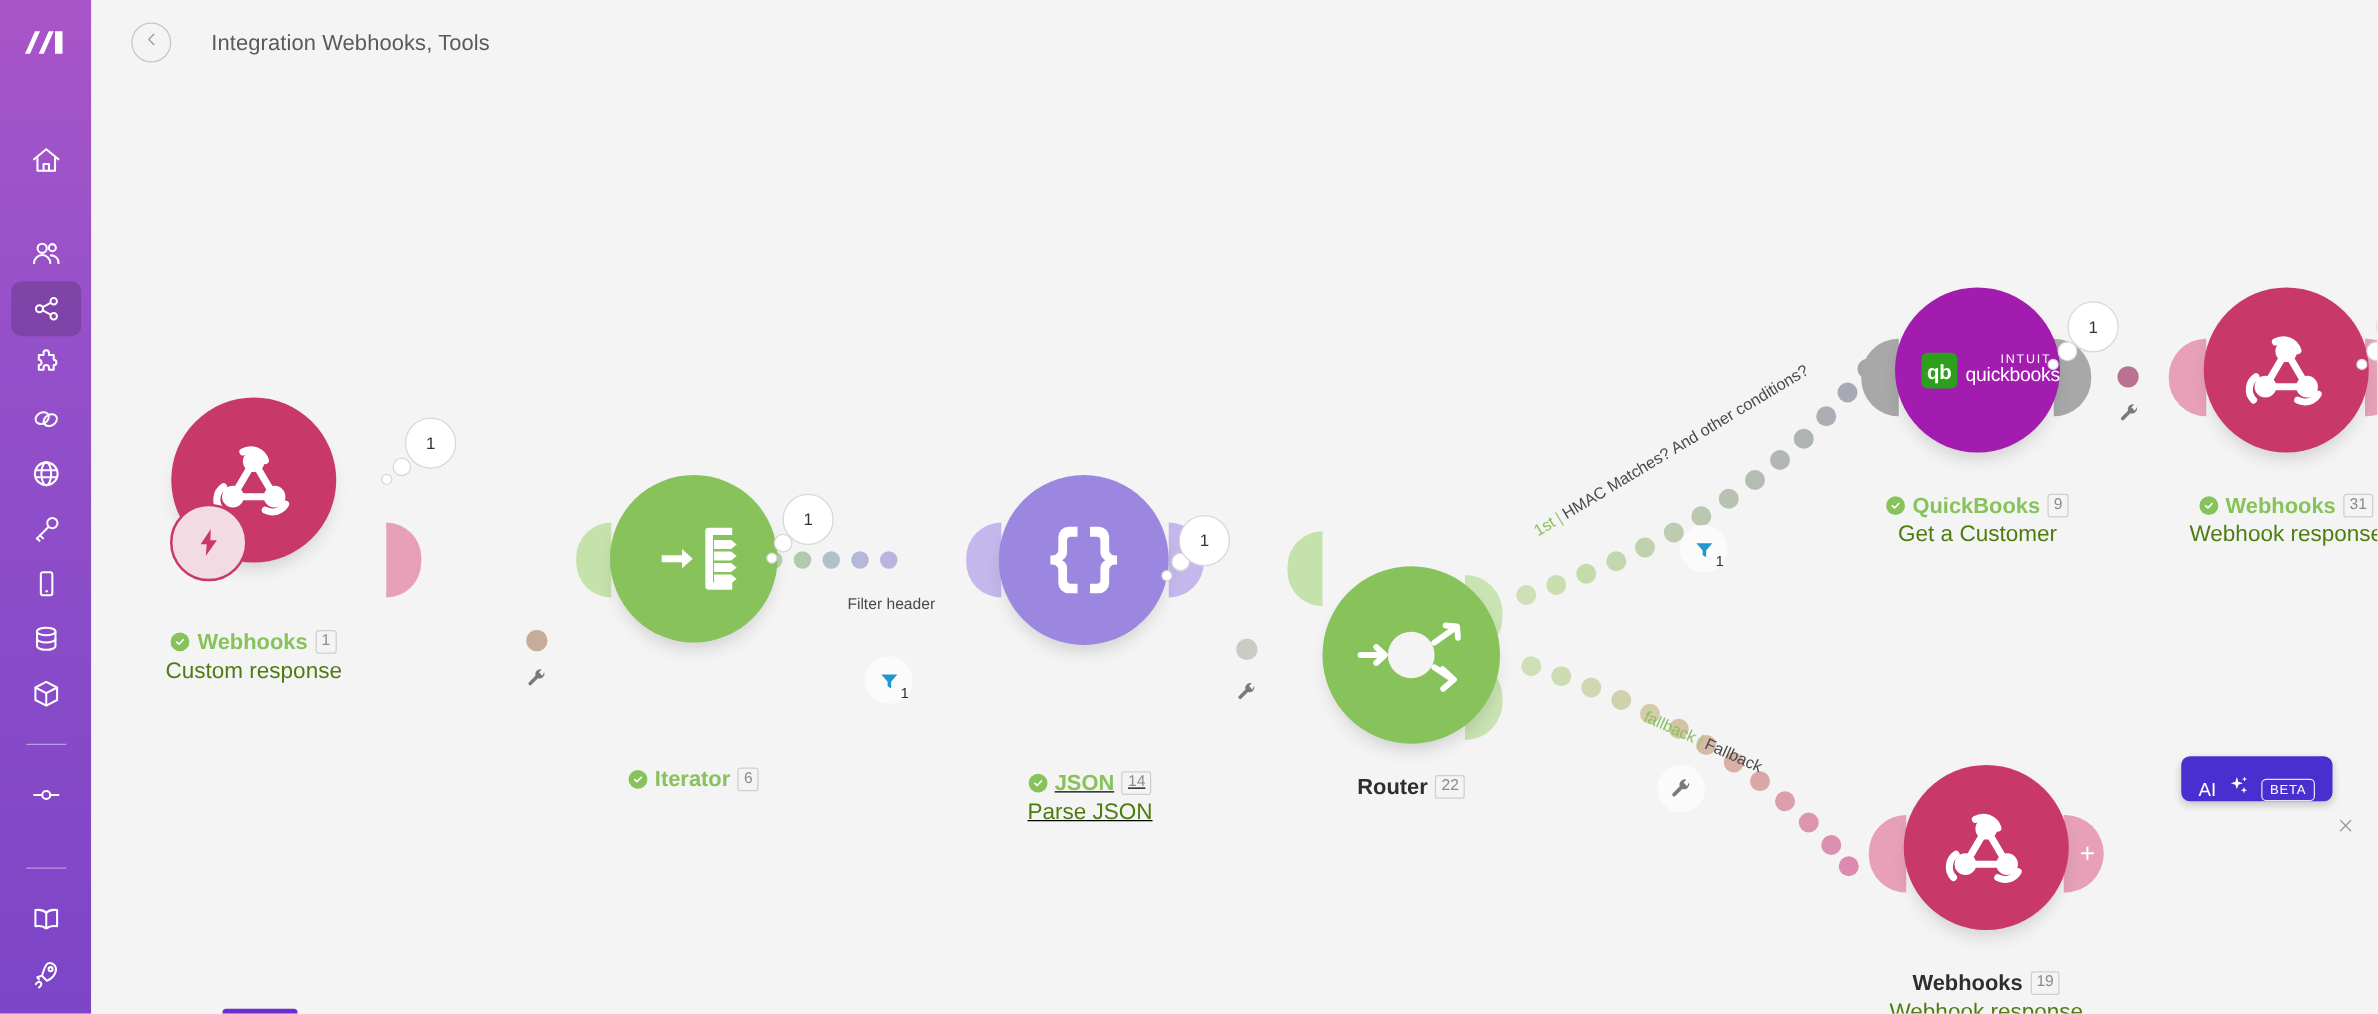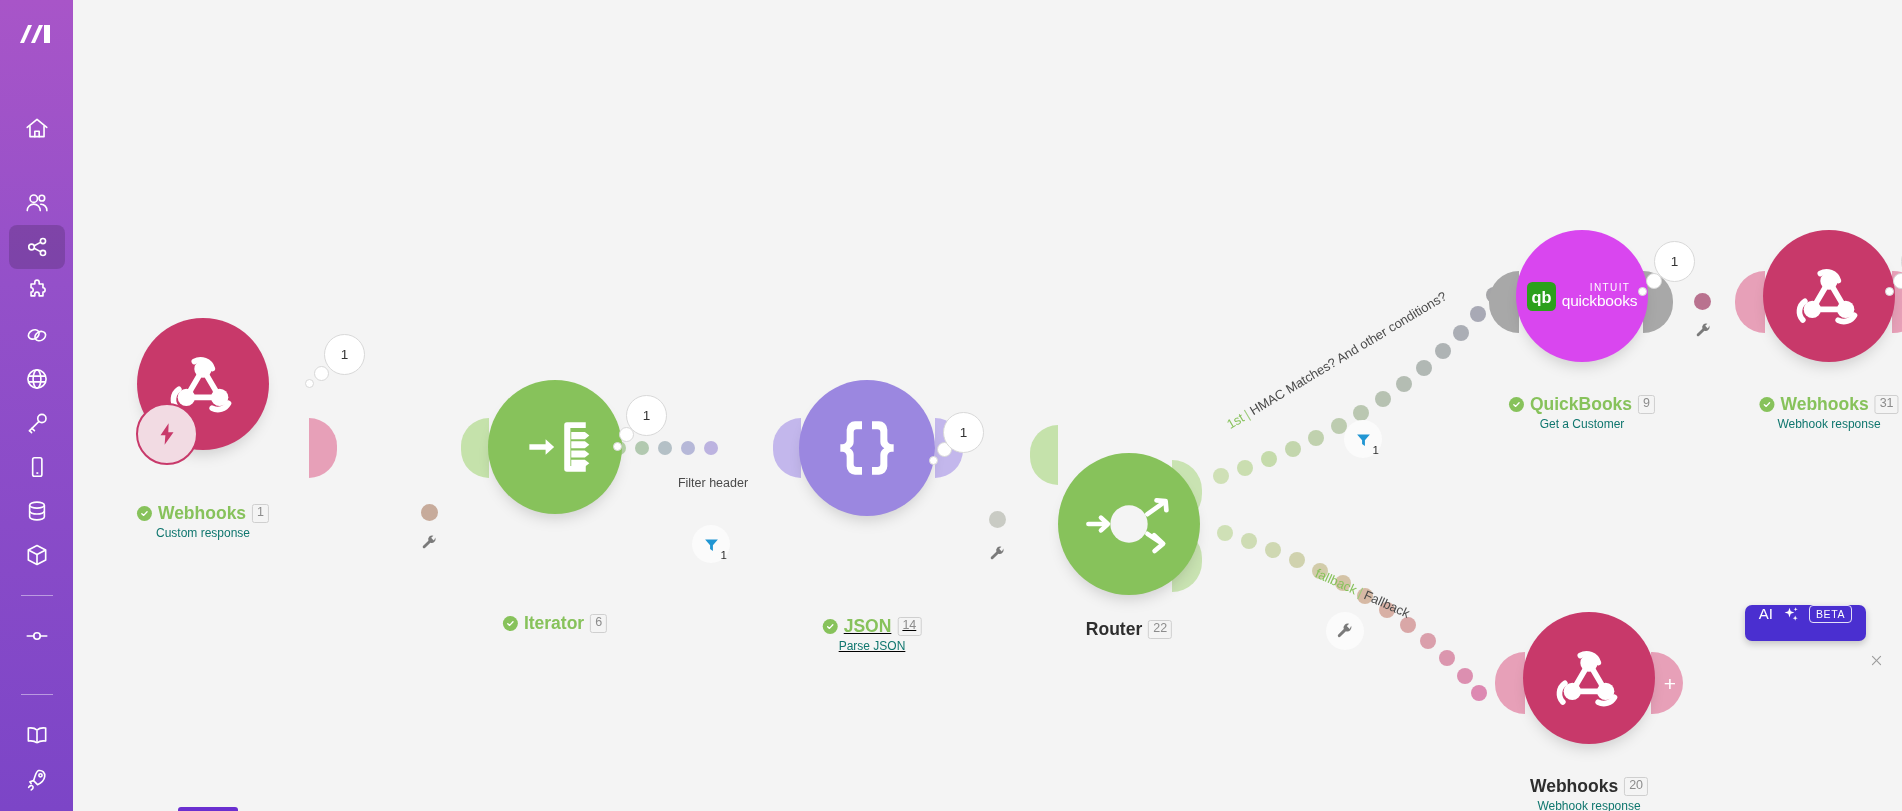--- a/index.html
+++ b/index.html
@@ -64,21 +64,21 @@
   .module { position: absolute; }
   .mod-circle {
     position: absolute; border-radius: 50%;
     display: flex; align-items: center; justify-content: center;
     box-shadow: 0 9px 16px -6px rgba(0,0,0,0.18);
     cursor: pointer;
   }
   .mod-circle.pink   { background: #c8396a; }
   .mod-circle.green  { background: #87c25b; }
   .mod-circle.purple { background: #9b87e0; }
-  .mod-circle.dark   { background: #d946ef; }
+  .mod-circle.dark   { background: #a21caf; justify-content: flex-end; }
 
   
   .port {
     position: absolute; cursor: pointer;
   }
   .port-left  { border-radius: 999px 0 0 999px; }
   .port-right { border-radius: 0 999px 999px 0; }
   .port.pink   { background: #e7a0b8; }
   .port.green  { background: #c5e2ab; }
   .port.purple { background: #c3b7ec; }
@@ -101,21 +101,21 @@
     width: 15px; height: 15px; border-radius: 50%; background: #87c25b;
     display: inline-flex; align-items: center; justify-content: center; flex: none;
   }
   .check svg { width: 9px; height: 9px; display: block; }
   .mod-name { font-size: 17.5px; font-weight: bold; color: #87c25b; }
   .mod-name.dark { color: #2e2e2e; }
   .mod-badge {
     font-size: 12.5px; color: #8c8c8c; border: 1px solid #cfcfcf;
     border-radius: 2.5px; padding: 0px 4px 1px; background: #f4f4f4; line-height: 1.25;
   }
-  .mod-sub { font-size: 12px; color: #0f766e; margin-top: 2px; }
+  .mod-sub { font-size: 18px; color: #4d7c0f; margin-top: 2px; }
 
   
   .bubble-group { position: absolute; }
   .bub {
     position: absolute; border-radius: 50%;
     background: #fff; border: 1px solid #d8d8d8;
   }
   .bub-main {
     display: flex; align-items: center; justify-content: center;
     font-size: 13.5px; color: #333;
@@ -143,21 +143,21 @@
   .filter-label {
     position: absolute; font-size: 12.5px; color: #4a4a4a; white-space: nowrap;
     transform: translateX(-50%);
   }
 
   
   .ai-btn {
     position: absolute; right: 36px; bottom: 170px;
     height: 36px; padding: 0 14px; border-radius: 7px;
     background: #4a2fd0; color: #fff;
-    display: flex; align-items: flex-start; gap: 9px;
+    display: flex; align-items: flex-end; gap: 9px;
     font-size: 15px; cursor: pointer;
     box-shadow: 0 3px 7px rgba(0,0,0,0.2);
   }
   .ai-beta {
     border: 1px solid rgba(255,255,255,0.85); border-radius: 4px;
     font-size: 10.5px; padding: 2px 6px 2px; letter-spacing: .6px;
   }
   .ai-close {
     position: absolute; right: 18px; bottom: 140px;
     color: #9b9b9b; font-size: 17px; cursor: pointer; line-height: 1;
@@ -316,20 +316,30 @@
             <path d="M13.5 4.2 c3.5-0.6 6.2 2.1 5.6 5.6 -0.5 3-3.4 6-6.6 7.4 l-3.7-3.7 C10.2 10.2 10.8 5.1 13.5 4.2 Z"></path>
             <circle cx="15.2" cy="8.6" r="1.5"></circle>
             <path d="M8.8 13.5 L5.4 14.6 L6.6 16.2"></path>
             <path d="M4.3 19.7 c1.1-1.6 2.6-2.2 3.6-1.2 1 1 0.4 2.5-1.2 3.6"></path>
           </svg>
         </span>
       </div>
     </div>
   </div>
 
+  <div class="header">
+    <div class="back-btn">
+      <span>
+        <svg width="15" height="15" viewBox="0 0 24 24" fill="none" stroke="#9a9a9a" stroke-width="1.8" stroke-linecap="round" stroke-linejoin="round">
+          <path d="M14.5 5.5 L8 12 L14.5 18.5"></path>
+        </svg>
+      </span>
+    </div>
+    <div class="header-title">Integration Webhooks, Tools</div>
+  </div>
 
   <div class="canvas">
 
     <svg style="position:absolute;left:0;top:0;width:1829px;height:743px;">
 
       <circle cx="523" cy="380" r="7" fill="#b8d9a1"></circle>
       <circle cx="546" cy="380" r="7" fill="#b5d3a6"></circle>
       <circle cx="569" cy="380" r="7" fill="#b2c9b0"></circle>
       <circle cx="592" cy="380" r="7" fill="#b4c0c6"></circle>
       <circle cx="615" cy="380" r="7" fill="#b6b8d8"></circle>
@@ -632,21 +642,21 @@
             <path d="M14 32 L34 32"></path>
             <path d="M24 15 L34 32"></path>
           <path d="M18.8 10.5 a7.4 7.4 0 0 1 10.8 4.2"></path>
           <path d="M9.5 27.2 a7.4 7.4 0 0 0 -1.2 11.2"></path>
           <path d="M39.3 35.6 a7.4 7.4 0 0 1 -9.8 2.9"></path>
         </svg>
       </div>
       <div class="mod-label" style="left:1516px; top:708px;">
         <div class="mod-title-row">
           <span class="mod-name dark">Webhooks</span>
-          <span class="mod-badge">20</span>
+          <span class="mod-badge">19</span>
         </div>
         <div class="mod-sub">Webhook response</div>
       </div>
     </div>
 
     <div class="ai-btn">
       <span>AI</span>
       <span>
         <svg width="18" height="18" viewBox="0 0 24 24" fill="#fff">
           <path d="M10 3.5 L11.6 8.4 L16.5 10 L11.6 11.6 L10 16.5 L8.4 11.6 L3.5 10 L8.4 8.4 Z"></path>

